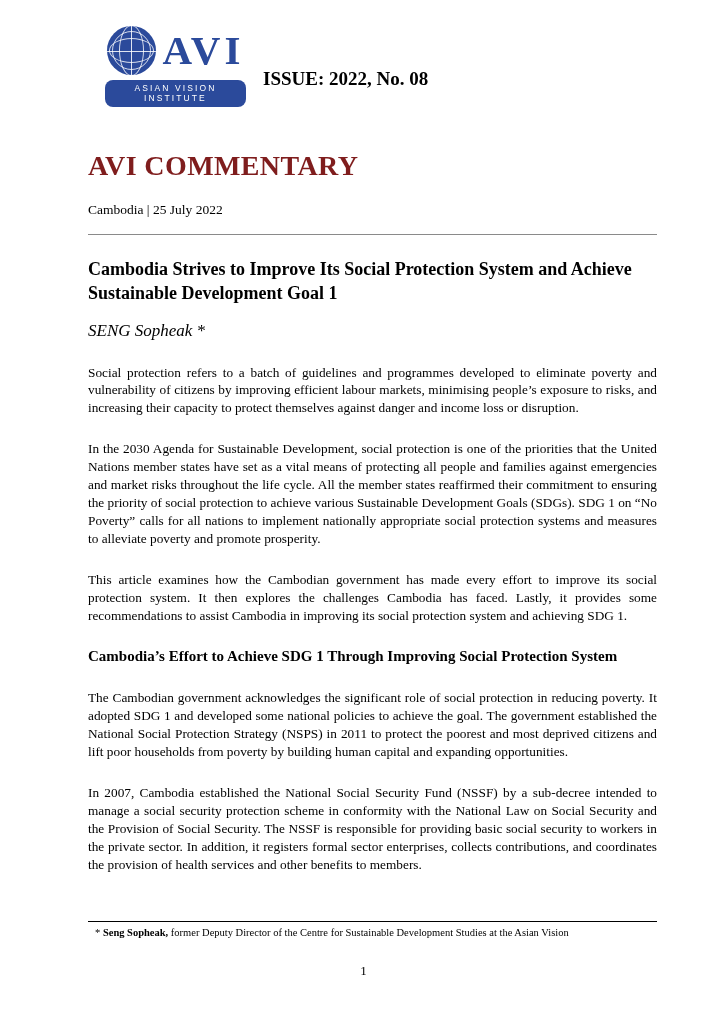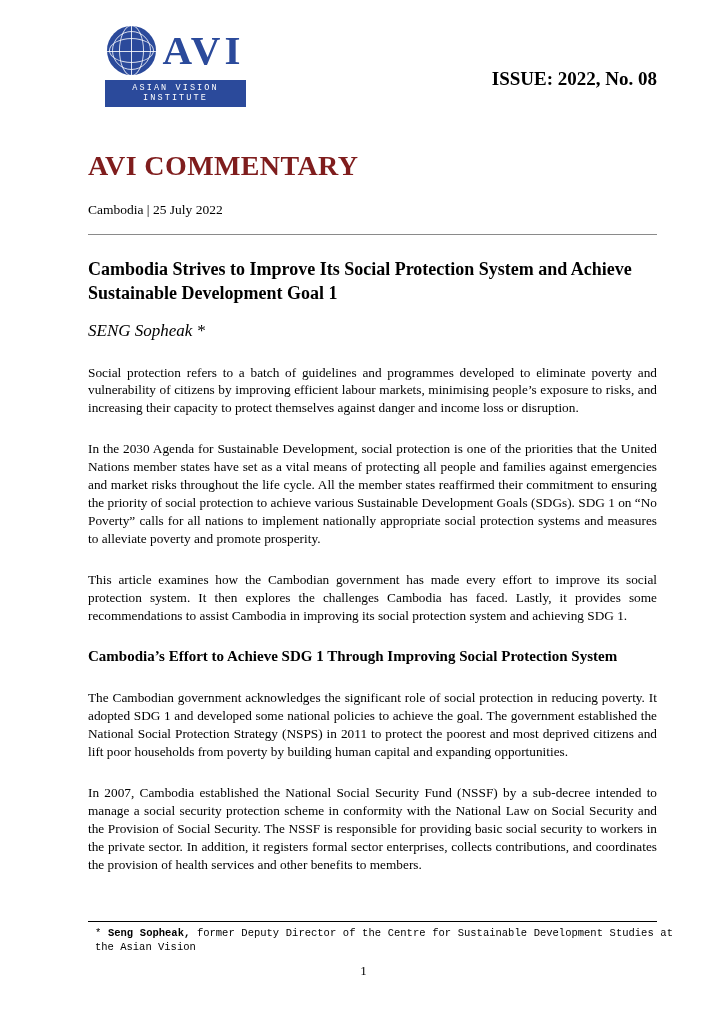--- a/index.html
+++ b/index.html
@@ -20,21 +20,21 @@
     width: 727px;
     height: 1024px;
     box-sizing: border-box;
     padding: 26px 70px 0 88px;
   }
 
   
   .header {
     display: flex;
     align-items: flex-start;
-    justify-content: space-between;
+    justify-content: flex-start;
     height: 88px;
   }
   .logo-wrap {
     display: flex;
     flex-direction: column;
     align-items: center;
     width: 175px;
   }
   .logo-row {
     display: flex;
@@ -83,25 +83,26 @@
     color: #2b4a9b;
     letter-spacing: 4px;
     line-height: 1;
   }
   .logo-bar {
     margin-top: 5px;
     width: 141px;
     background: #2b4a9b;
     color: #ffffff;
     text-align: center;
-    font-family: Liberation Mono, monospace;
+    font-family: Liberation Sans, sans-serif;
     font-size: 8.5px;
     letter-spacing: 2.1px;
     padding: 3px 0 4px;
     box-sizing: border-box;
+    border-radius: 8px;
   }
   .issue {
     font-family: "Liberation Serif", serif;
     font-size: 19px;
     font-weight: 700;
     margin-top: 42px;
     white-space: nowrap;
   }
 
   
@@ -160,21 +161,20 @@
     border-top: 1.3px solid #000;
   }
   .footnote {
     position: absolute;
     left: 95px;
     right: 54px;
     top: 926px;
     font-size: 10.5px;
     line-height: 1.35;
     text-align: justify;
-    font-family: Liberation Mono, monospace;
   }
   .footnote .fn-name { font-weight: 700; }
   .footnote .fn-indent { display: block; padding-left: 12px; }
   .page-number {
     position: absolute;
     left: 0;
     right: 0;
     top: 963px;
     text-align: center;
     font-size: 13px;

